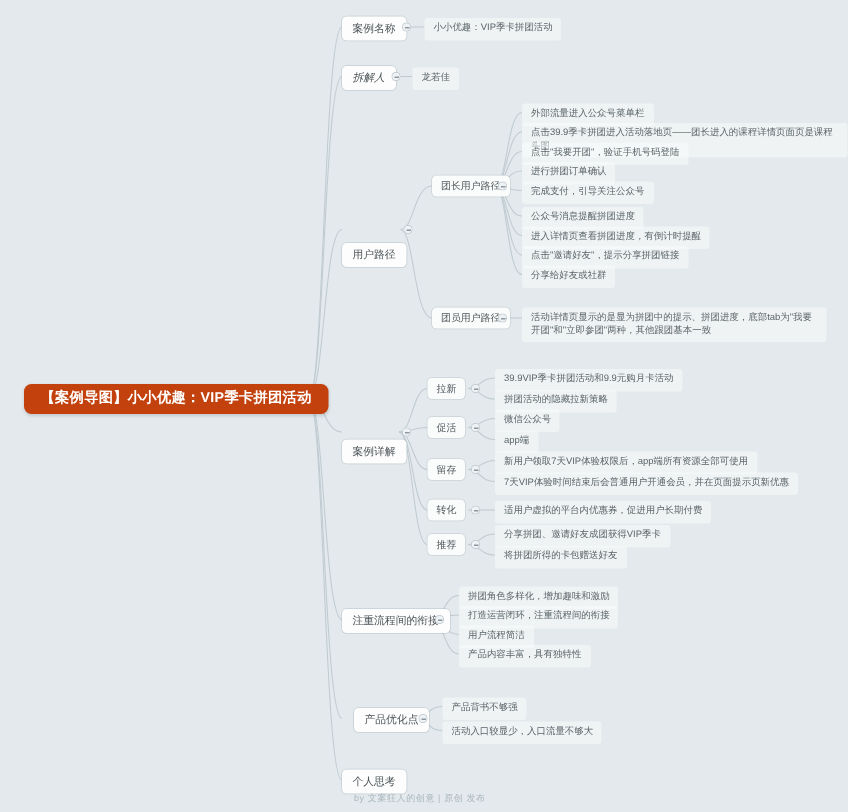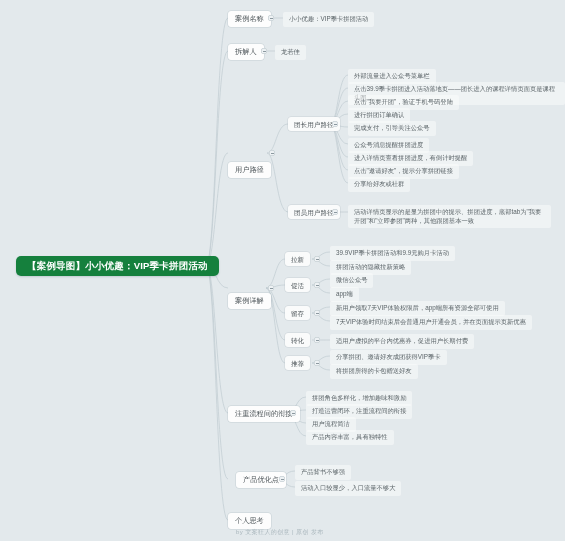--- a/index.html
+++ b/index.html
@@ -29,21 +29,21 @@
   }
   .node {
     position: absolute;
     box-sizing: border-box;
     display: flex;
     align-items: center;
     white-space: nowrap;
   }
   
   .root {
-    background: #15803d;
+    background: #c2410c;
     color: #ffffff;
     border-radius: 5px;
     padding: 5px 11px;
     font-size: 9.5px;
     font-weight: bold;
     letter-spacing: .2px;
     box-shadow: 0 1px 2px rgba(40,70,90,.18);
     line-height: 1.1;
   }
   
@@ -174,21 +174,21 @@
   </div>
 
   <div class="node br1" style="left:228px; top:11px;">
     <span>案例名称</span>
   </div>
   <div class="collapse" style="left:268px; top:15px;"></div>
   <div class="node leaf" style="left:283px; top:12px;">
     <span>小小优趣：VIP季卡拼团活动</span>
   </div>
 
-  <div class="node br1" style="left:228px; top:44px;">
+  <div class="node br1" style="left:228px; top:44px;font-style:italic;">
     <span>拆解人</span>
   </div>
   <div class="collapse" style="left:261px; top:48px;"></div>
   <div class="node leaf" style="left:275px; top:45px;">
     <span>龙若佳</span>
   </div>
 
   <div class="node br1" style="left:228px; top:162px;">
     <span>用户路径</span>
   </div>

